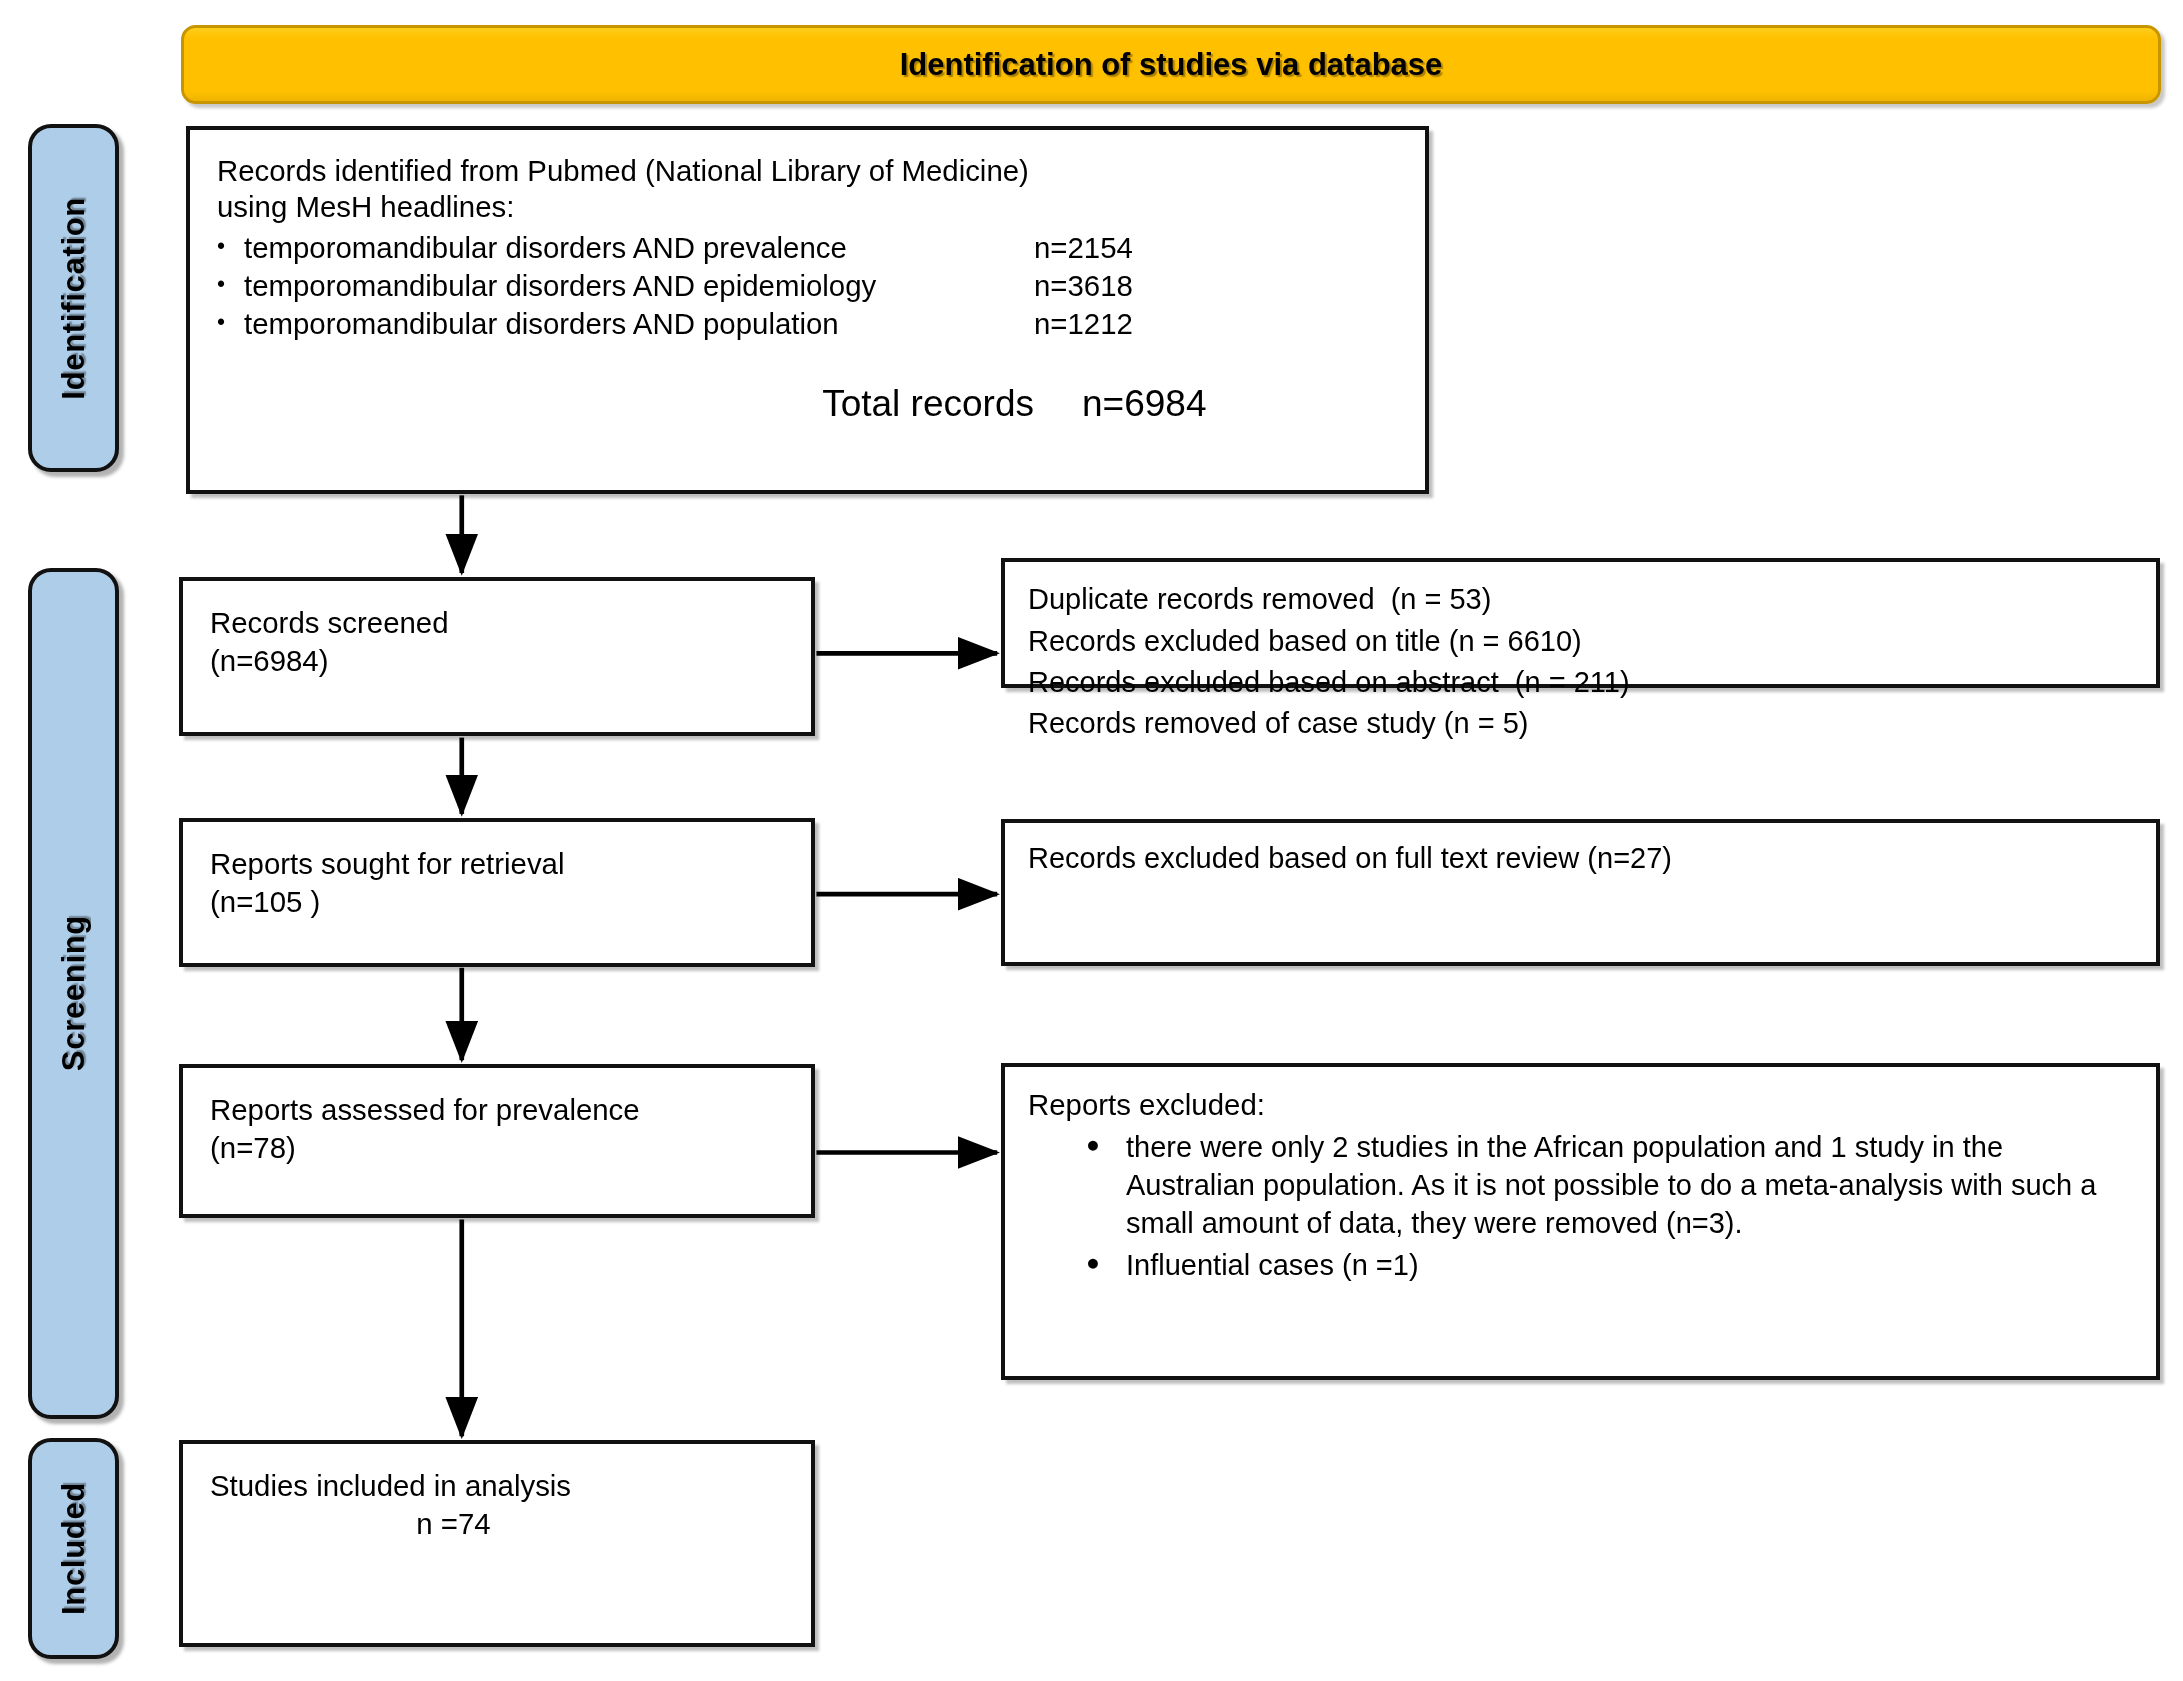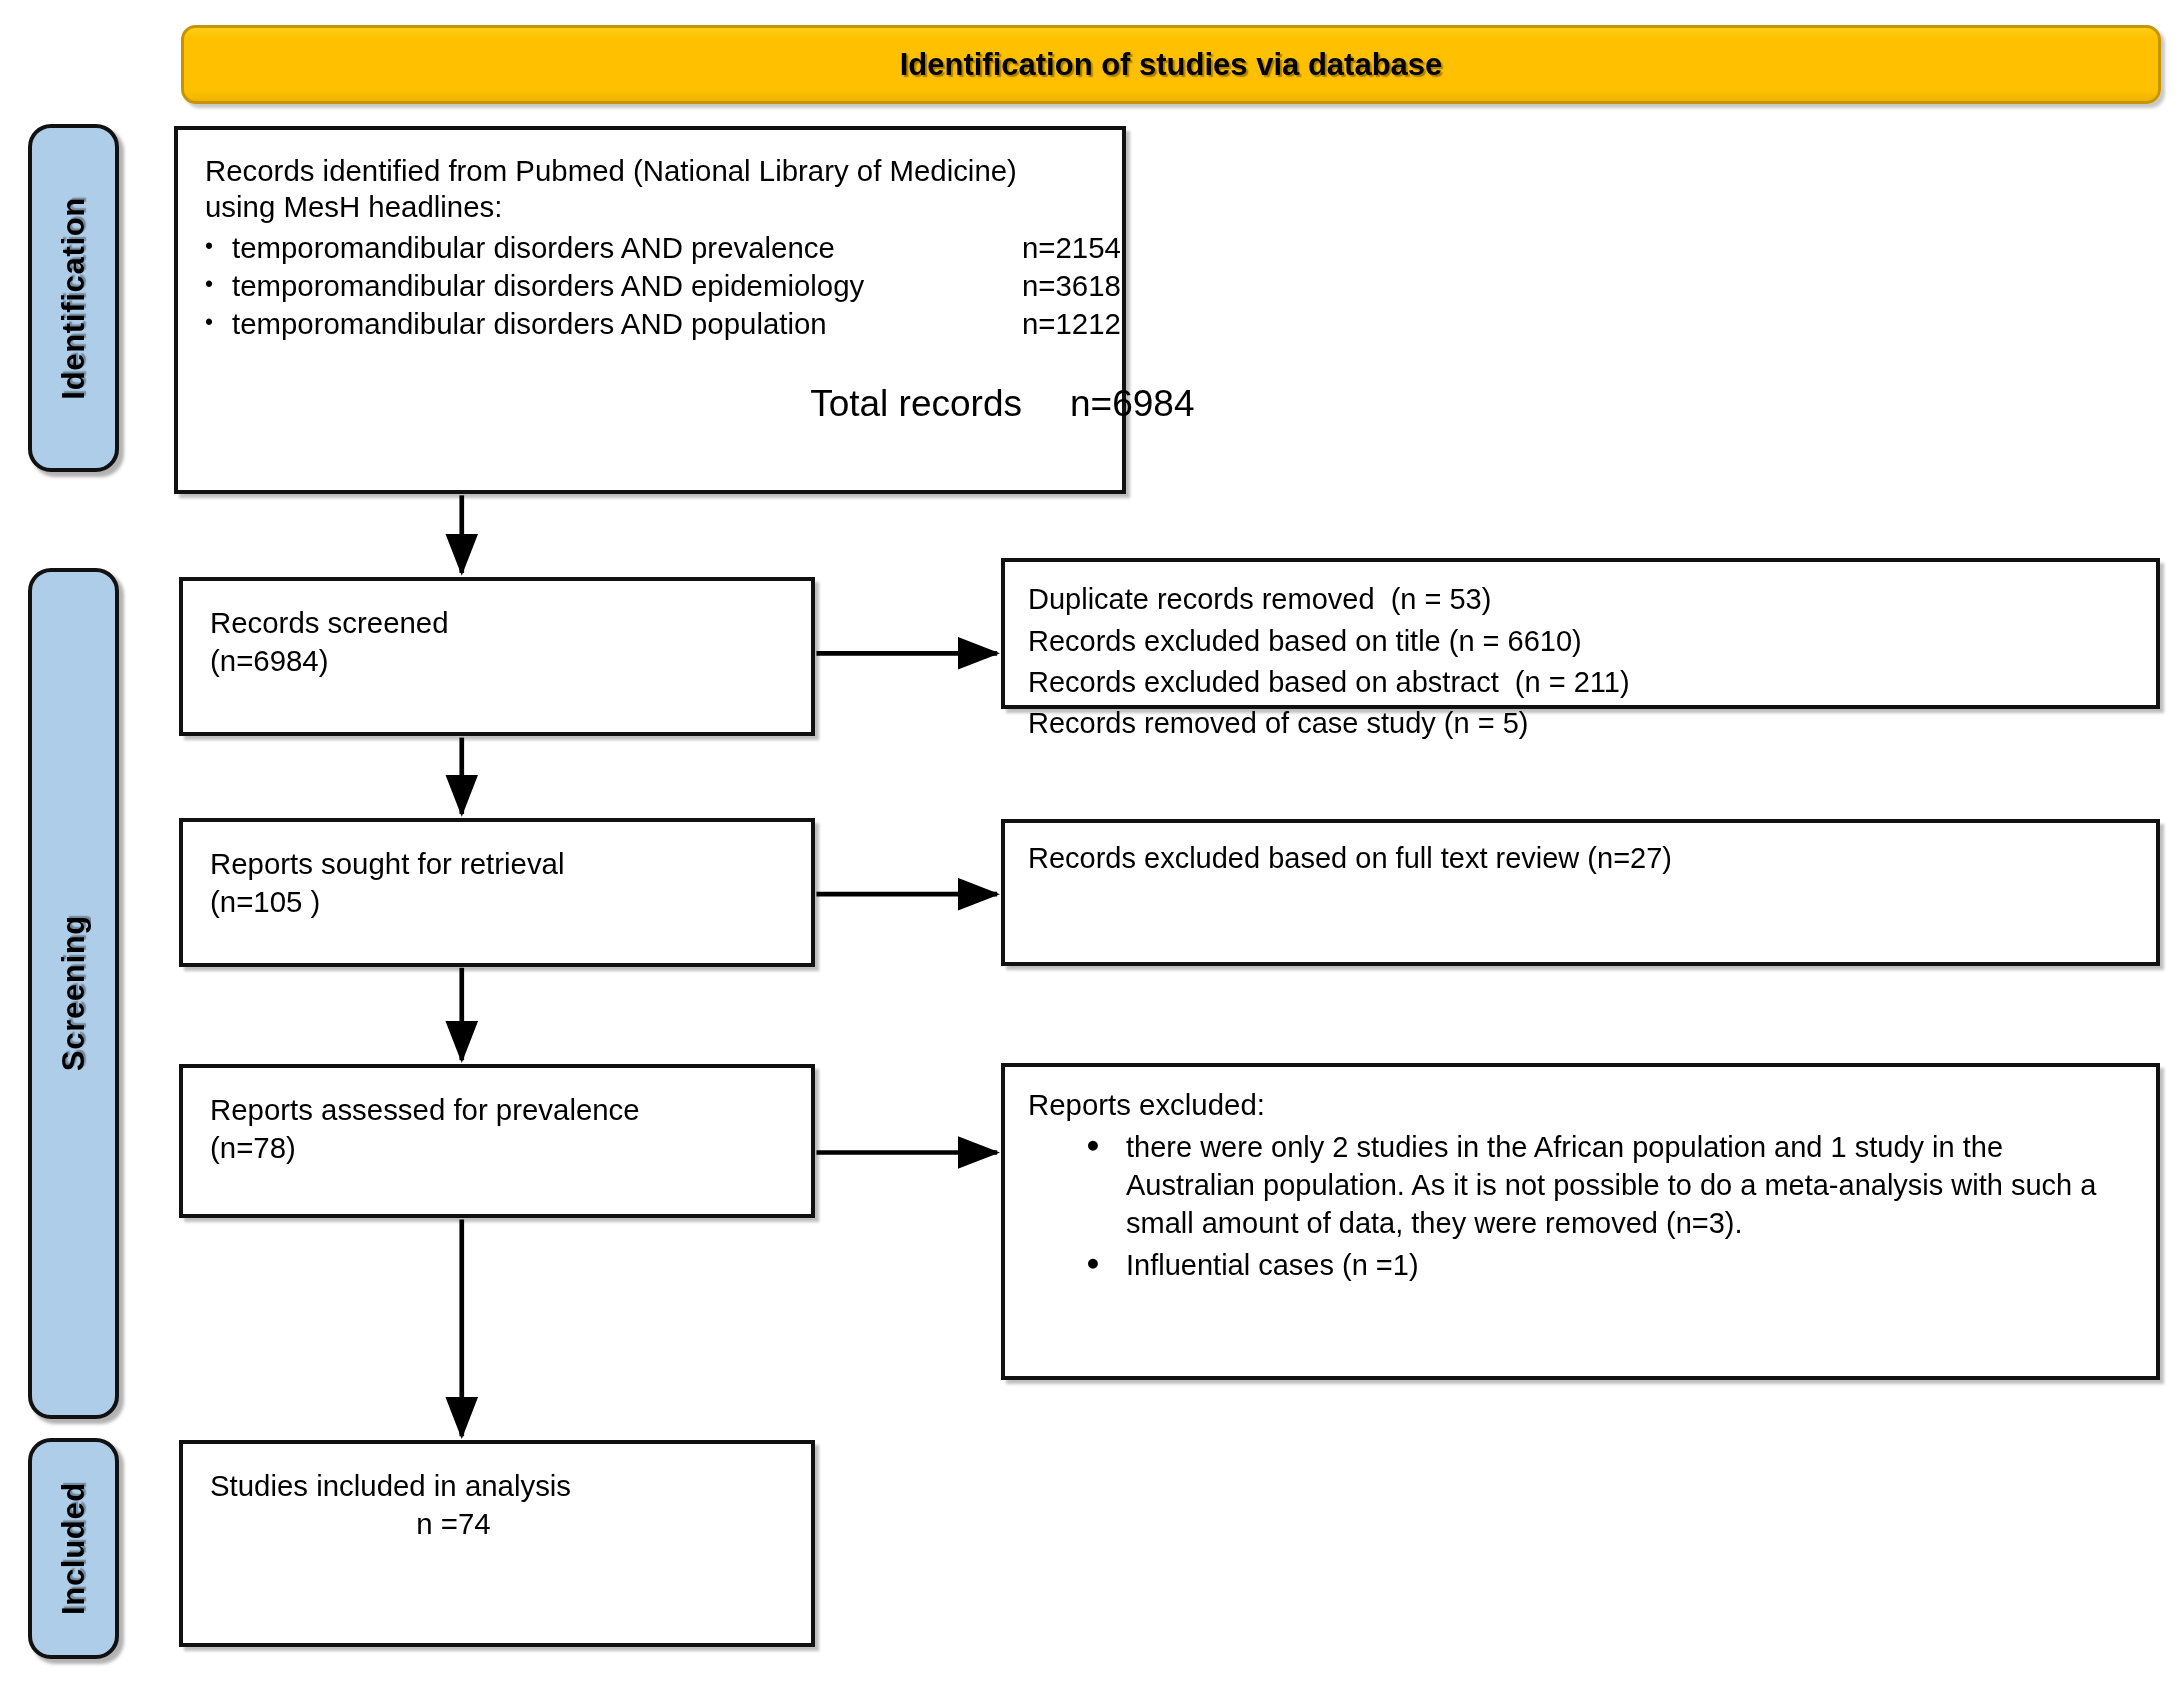--- a/index.html
+++ b/index.html
@@ -83,21 +83,21 @@
     padding: 23px 27px;
   }
   .flow-box .line {
     font-size: 29.4px;
     line-height: 1.28;
     color: #000000;
     white-space: pre;
   }
 
   
-  #box-identification { left: 174px;  top: 126px;  width: 952px; height: 368px; }
+  #box-identification { left: 186px;  top: 126px;  width: 1243px; height: 368px; }
   #box-identification .title-line { font-size: 29.4px; line-height: 1.22; color:#000; }
   .query-list { margin: 4px 0 0 0; padding: 0; list-style: none; }
   .query-list li {
     display: flex;
     font-size: 29.4px;
     line-height: 1.30;
     color: #000;
     white-space: nowrap;
   }
   .query-list li .bullet {
@@ -121,21 +121,21 @@
   
   #box-screened   { left: 179px; top: 577px;  width: 636px; height: 159px; }
   #box-sought     { left: 179px; top: 818px; width: 636px; height: 149px; }
   #box-assessed   { left: 179px; top: 1064px; width: 636px; height: 154px; }
   #box-included   { left: 179px; top: 1440px; width: 636px; height: 207px; }
 
   #box-included .line { text-align: left; }
   #box-included .line.centered { text-align: center; padding-right: 87px; }
 
   
-  #box-excl-screen { left: 1001px; top: 558px;  width: 1159px; height: 151px; padding: 17.4px 23px; }
+  #box-excl-screen { left: 1001px; top: 558px;  width: 1159px; height: 130px; padding: 17.4px 23px; }
   #box-excl-full   { left: 1001px; top: 819px; width: 1159px; height: 147px; padding: 17.4px 23px;
                      display: flex; align-items: flex-start; }
   #box-excl-reports{ left: 1001px; top: 1063px; width: 1159px; height: 317px; padding: 19px 23px; }
 
   #box-excl-screen .line { font-size: 29px; line-height: 1.42; }
   #box-excl-full .line   { font-size: 29px; }
 
   .excl-list { margin: 2.7px 0 0 0; padding: 0; list-style: none; }
   .excl-list > li {
     display: flex;

